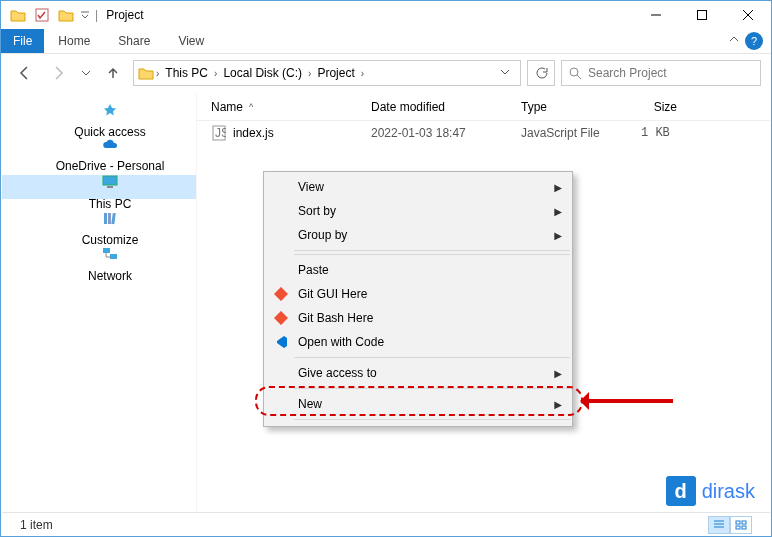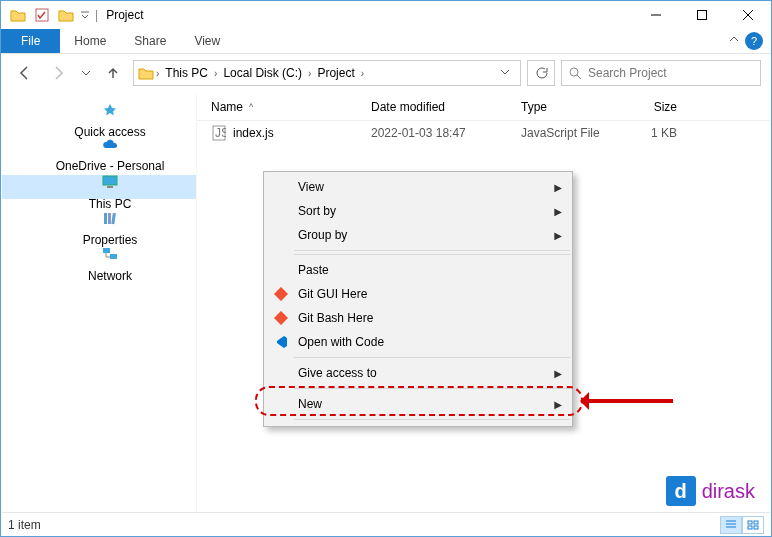--- a/index.html
+++ b/index.html
@@ -10,21 +10,21 @@
   .titlebar .qat { display: flex; align-items: center; padding-left: 6px; gap: 2px; }
   .qat-item { width: 22px; height: 22px; display: flex; align-items: center; justify-content: center; }
   .title-sep { color: #888; margin: 0 4px; }
   .title-text { margin-left: 4px; }
   .win-controls { margin-left: auto; display: flex; }
   .win-btn { width: 46px; height: 28px; display: flex; align-items: center; justify-content: center; }
   .win-btn svg { stroke: #000; }
 
   
   .ribbon { height: 25px; display: flex; align-items: stretch; border-bottom: 1px solid #e5e5e5; }
-  .file-tab { background: #1979ca; color: #fff; padding: 0 20px; display: flex; align-items: center; }
+  .file-tab { background: #1979ca; color: #fff; padding: 0 12px; display: flex; align-items: center; }
   .ribbon-tab { padding: 0 14px; display: flex; align-items: center; color: #444; }
   .ribbon-right { margin-left: auto; display: flex; align-items: center; padding-right: 8px; gap: 6px; }
   .help-icon { width: 18px; height: 18px; border-radius: 50%; background: #1979ca; color: #fff; display: flex; align-items: center; justify-content: center; font-size: 11px; }
 
   
   .navrow { height: 38px; display: flex; align-items: center; padding: 0 10px; gap: 6px; }
   .nav-arrow { width: 28px; height: 28px; display: flex; align-items: center; justify-content: center; }
   .addr { flex: 1; height: 26px; border: 1px solid #ccc; display: flex; align-items: center; padding: 0 4px; gap: 2px; }
   .crumb { padding: 2px 4px; display: flex; align-items: center; gap: 2px; }
   .crumb-sep { color: #555; font-size: 10px; }
@@ -46,46 +46,46 @@
   .col { padding-left: 14px; }
   .col.name { width: 160px; display:flex; align-items:center; gap:6px;}
   .col.date { width: 150px; }
   .col.type { width: 120px; }
   .col.size { width: 80px; text-align: right; padding-right: 30px; }
   .row { height: 24px; display: flex; align-items: center; color: #333; }
   .row .cell { padding-left: 14px; }
   .cell.name { width: 160px; display:flex; align-items:center; gap:6px; color:#000;}
   .cell.date { width: 150px; color:#555;}
   .cell.type { width: 120px; color:#555;}
-  .cell.size { width: 80px; text-align: right; padding-right: 30px; color:#555;}
+  .cell.size { width: 80px; padding-right: 30px; color:#555;font-family:Liberation Mono, monospace;}
 
   
   .ctx { position: absolute; left: 262px; top: 170px; width: 310px; background: #f2f2f2; border: 1px solid #b7b7b7; box-shadow: 4px 4px 6px rgba(0,0,0,.25); padding: 3px 0; }
   .ctx-item { height: 24px; display: flex; align-items: center; padding: 0 30px 0 34px; position: relative; }
   .ctx-item.disabled { color: #9a9a9a; }
   .ctx-item .sub { position: absolute; right: 10px; color: #333; font-size: 10px; }
   .ctx-item .mi { position: absolute; left: 8px; width: 18px; height: 18px; display:flex; align-items:center; justify-content:center; }
   .ctx-sep { height: 1px; background: #d7d7d7; margin: 3px 2px 3px 30px; }
 
   
   .highlight { position: absolute; left: 254px; top: 385px; width: 328px; height: 30px; border: 2px dashed #d40000; border-radius: 14px; pointer-events: none; }
   .arrow-mark { position: absolute; left: 582px; top: 398px; width: 90px; height: 4px; background: #d40000; }
   .arrow-mark::before { content:""; position:absolute; left:-12px; top:-7px; border: 9px solid transparent; border-right-color:#d40000; }
 
   
-  .status { position: absolute; bottom: 0; left: 1px; right: 1px; height: 24px; display: flex; align-items: center; padding: 0 6px; border-top: 1px solid #e5e5e5; }
+  .status { position: absolute; bottom: 0; left: 1px; right: 1px; height: 24px; display: flex; align-items: center; padding: 0 18px; border-top: 1px solid #e5e5e5; }
   .status-text { color: #333; }
   .view-icons { margin-left: auto; display: flex; gap: 0; }
   .view-btn { width: 22px; height: 18px; border: 1px solid #b0cfe8; display:flex; align-items:center; justify-content:center; }
   .view-btn.active { background: #cde8ff; }
 
   
   .watermark { position: absolute; right: 16px; bottom: 30px; display: flex; align-items: center; gap: 6px; }
   .wm-box { width: 30px; height: 30px; background: #1a7fd4; color: #fff; display:flex; align-items:center; justify-content:center; font-size: 20px; font-weight: 600; border-radius: 3px; }
-  .wm-text { font-size: 20px; color: #a21caf; }
+  .wm-text { font-size: 20px; color: #3b82f6; }
 
   .sort-arrow { font-size: 9px; color:#555; }
 </style>
 </head>
 <body>
 
 <div class="titlebar">
   <div class="qat">
     <div class="qat-item">
       <svg width="16" height="14">
@@ -227,21 +227,21 @@
     </div>
     <div class="side-gap"></div>
     <div class="side-item">
       <span class="ico">
           <svg width="14" height="14">
             <rect x="1" y="2" width="3" height="11" fill="#5aa0d8"></rect>
             <rect x="5" y="2" width="3" height="11" fill="#89c"></rect>
             <rect x="9" y="2" width="3" height="11" fill="#5aa0d8" transform="rotate(8 10 8)"></rect>
           </svg>
         </span>
-      <span data-bind="sidebar.items.3.label">Properties</span>
+      <span data-bind="sidebar.items.3.label">Customize</span>
     </div>
     <div class="side-gap"></div>
     <div class="side-item">
       <span class="ico">
           <svg width="16" height="14">
             <rect x="1" y="1" width="7" height="5" fill="#3ba9e0"></rect>
             <rect x="8" y="7" width="7" height="5" fill="#3ba9e0"></rect>
             <path d="M4 6v4h5" stroke="#888" fill="none"></path>
           </svg>
         </span>

